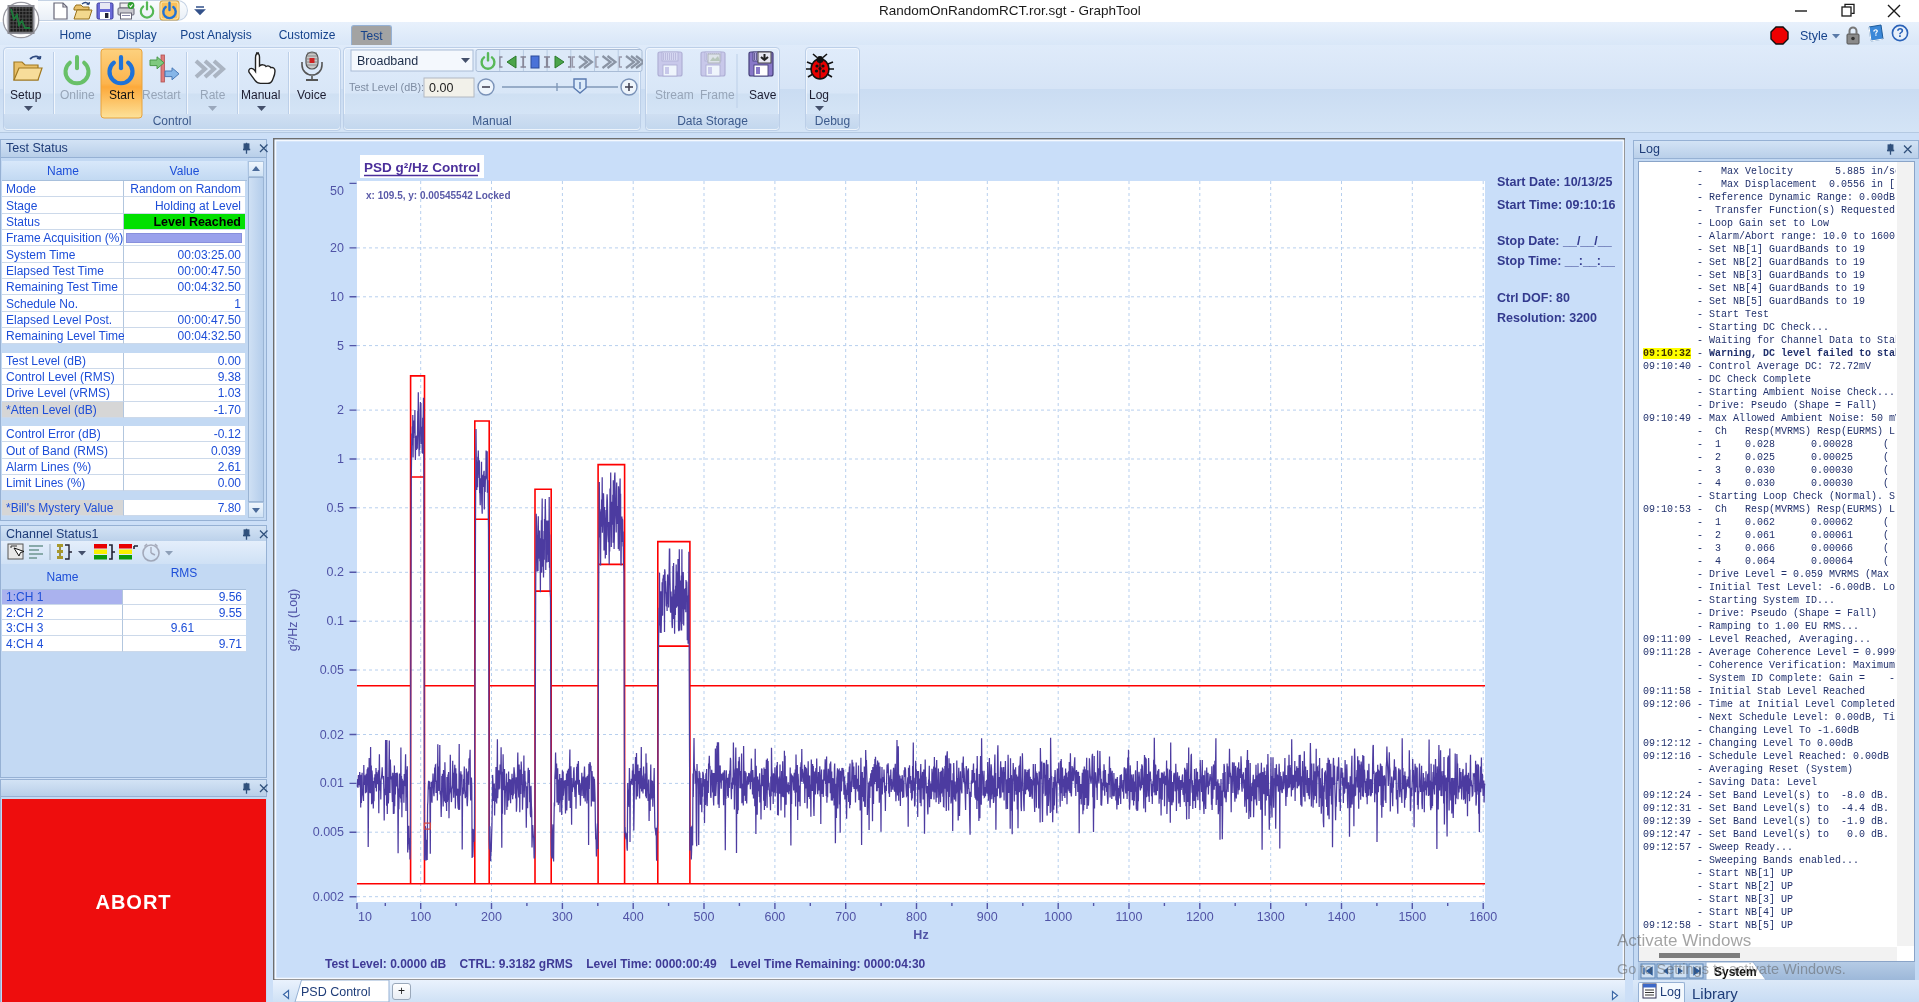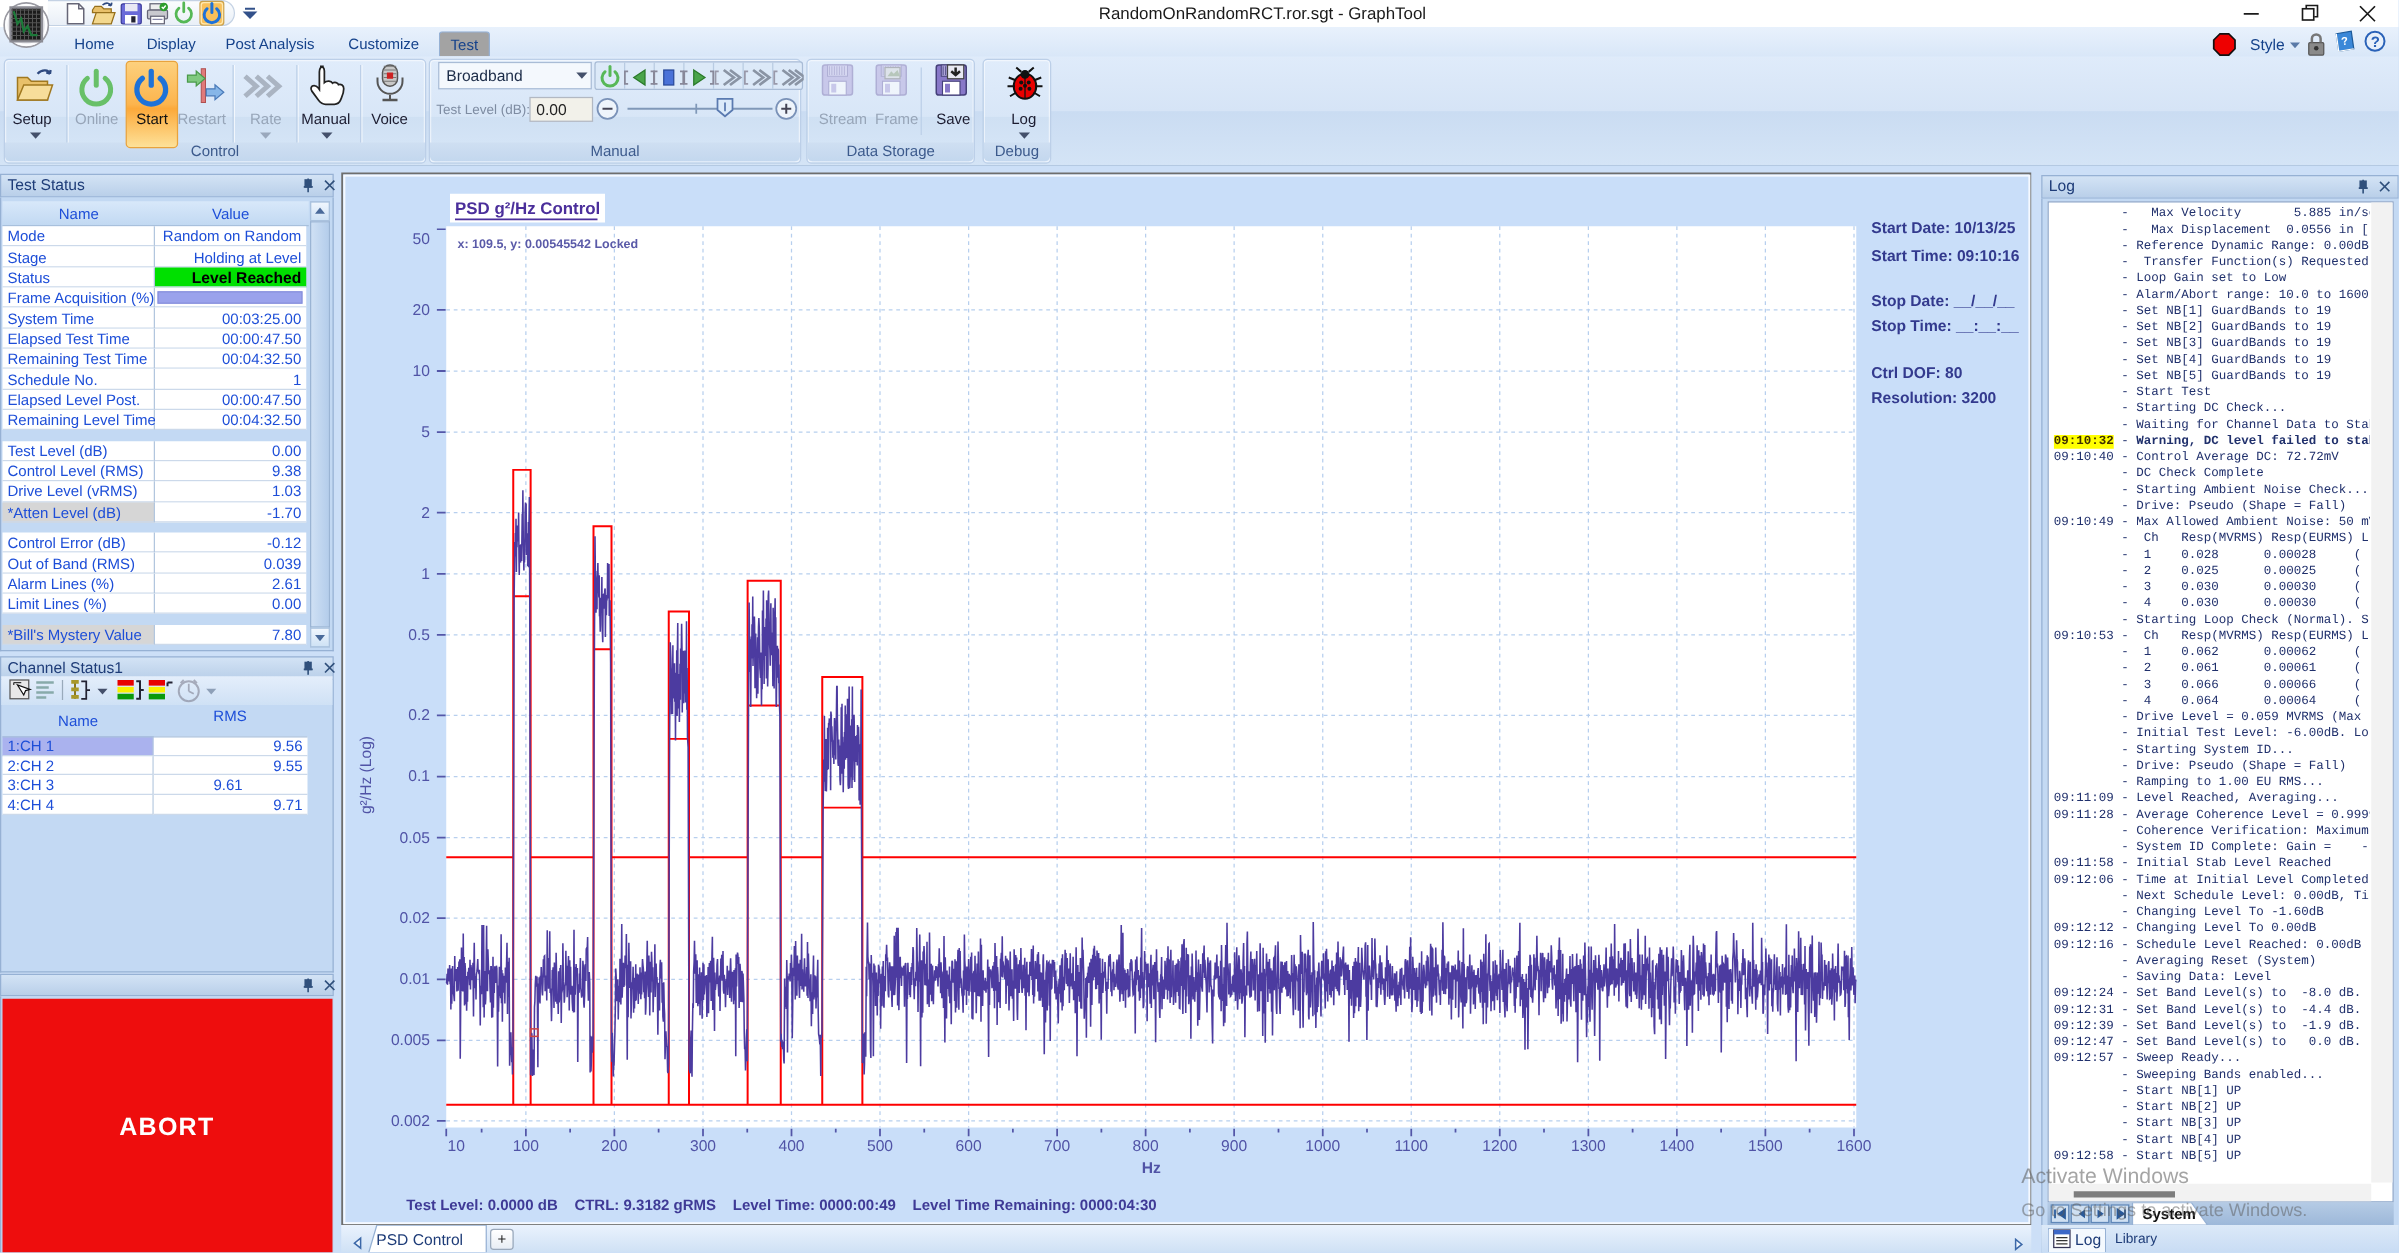--- a/index.html
+++ b/index.html
@@ -130,21 +130,21 @@
 <div class="abs" id="ribbon"></div>
 <div class="rgroup" style="left:3px;top:47px;width:338px">
     <div class="glabel">Control</div>
   </div>
 <div class="rgroup" style="left:343px;top:47px;width:298px">
     <div class="glabel">Manual</div>
   </div>
 <div class="rgroup" style="left:645px;top:47px;width:135px">
     <div class="glabel">Data Storage</div>
   </div>
-<div class="rgroup" style="left:786px;top:47px;width:55px">
+<div class="rgroup" style="left:805px;top:47px;width:55px">
     <div class="glabel">Debug</div>
   </div>
 <svg class="abs" width="345" height="72" style="left:0;top:48px" viewBox="0 0 345 72">
     <defs>
       <linearGradient id="og" x1="0" y1="0" x2="0" y2="1">
         <stop offset="0" stop-color="#fdd17e"></stop>
         <stop offset="0.5" stop-color="#fcb44d"></stop>
         <stop offset="0.55" stop-color="#fca93a"></stop>
         <stop offset="1" stop-color="#fde29a"></stop>
       </linearGradient>
@@ -620,14 +620,14 @@
 <div class="abs" style="left:1633px;top:980px;width:286px;height:22px;background:linear-gradient(#dce9f8,#c8dcf4)"></div>
 <div class="abs" style="left:1638px;top:982px;width:47px;height:20px;background:#f4f9fe;border:1px solid #96b1d4;border-bottom:none;border-radius:2px 2px 0 0"></div>
 <svg class="abs" width="20" height="20" style="left:1640px;top:982px" viewBox="0 0 20 20">
     <g transform="translate(3,2)">
       <rect x="0" y="0" width="13" height="14" fill="#fff" stroke="#335"></rect>
       <rect x="0" y="0" width="13" height="3.5" fill="#3c68c8"></rect>
       <path d="M2 6 h9 M2 8.5 h9 M2 11 h9" stroke="#333" stroke-width="1"></path>
     </g>
   </svg>
 <div class="abs" style="left:1660px;top:985px;font-size:12.5px;color:#1e3c78">Log</div>
-<div class="abs" style="left:1692px;top:985px;font-size:11px;color:#1e3c78">Library</div>
+<div class="abs" style="left:1692px;top:985px;font-size:15px;color:#1e3c78">Library</div>
 <div class="abs" style="left:1617px;top:931px;font-size:17px;color:rgba(90,90,90,.55);z-index:60">Activate Windows</div>
 <div class="abs" style="left:1617px;top:961px;font-size:14.5px;color:rgba(90,90,90,.5);z-index:60">Go to Settings to activate Windows.</div>
 </body></html>

